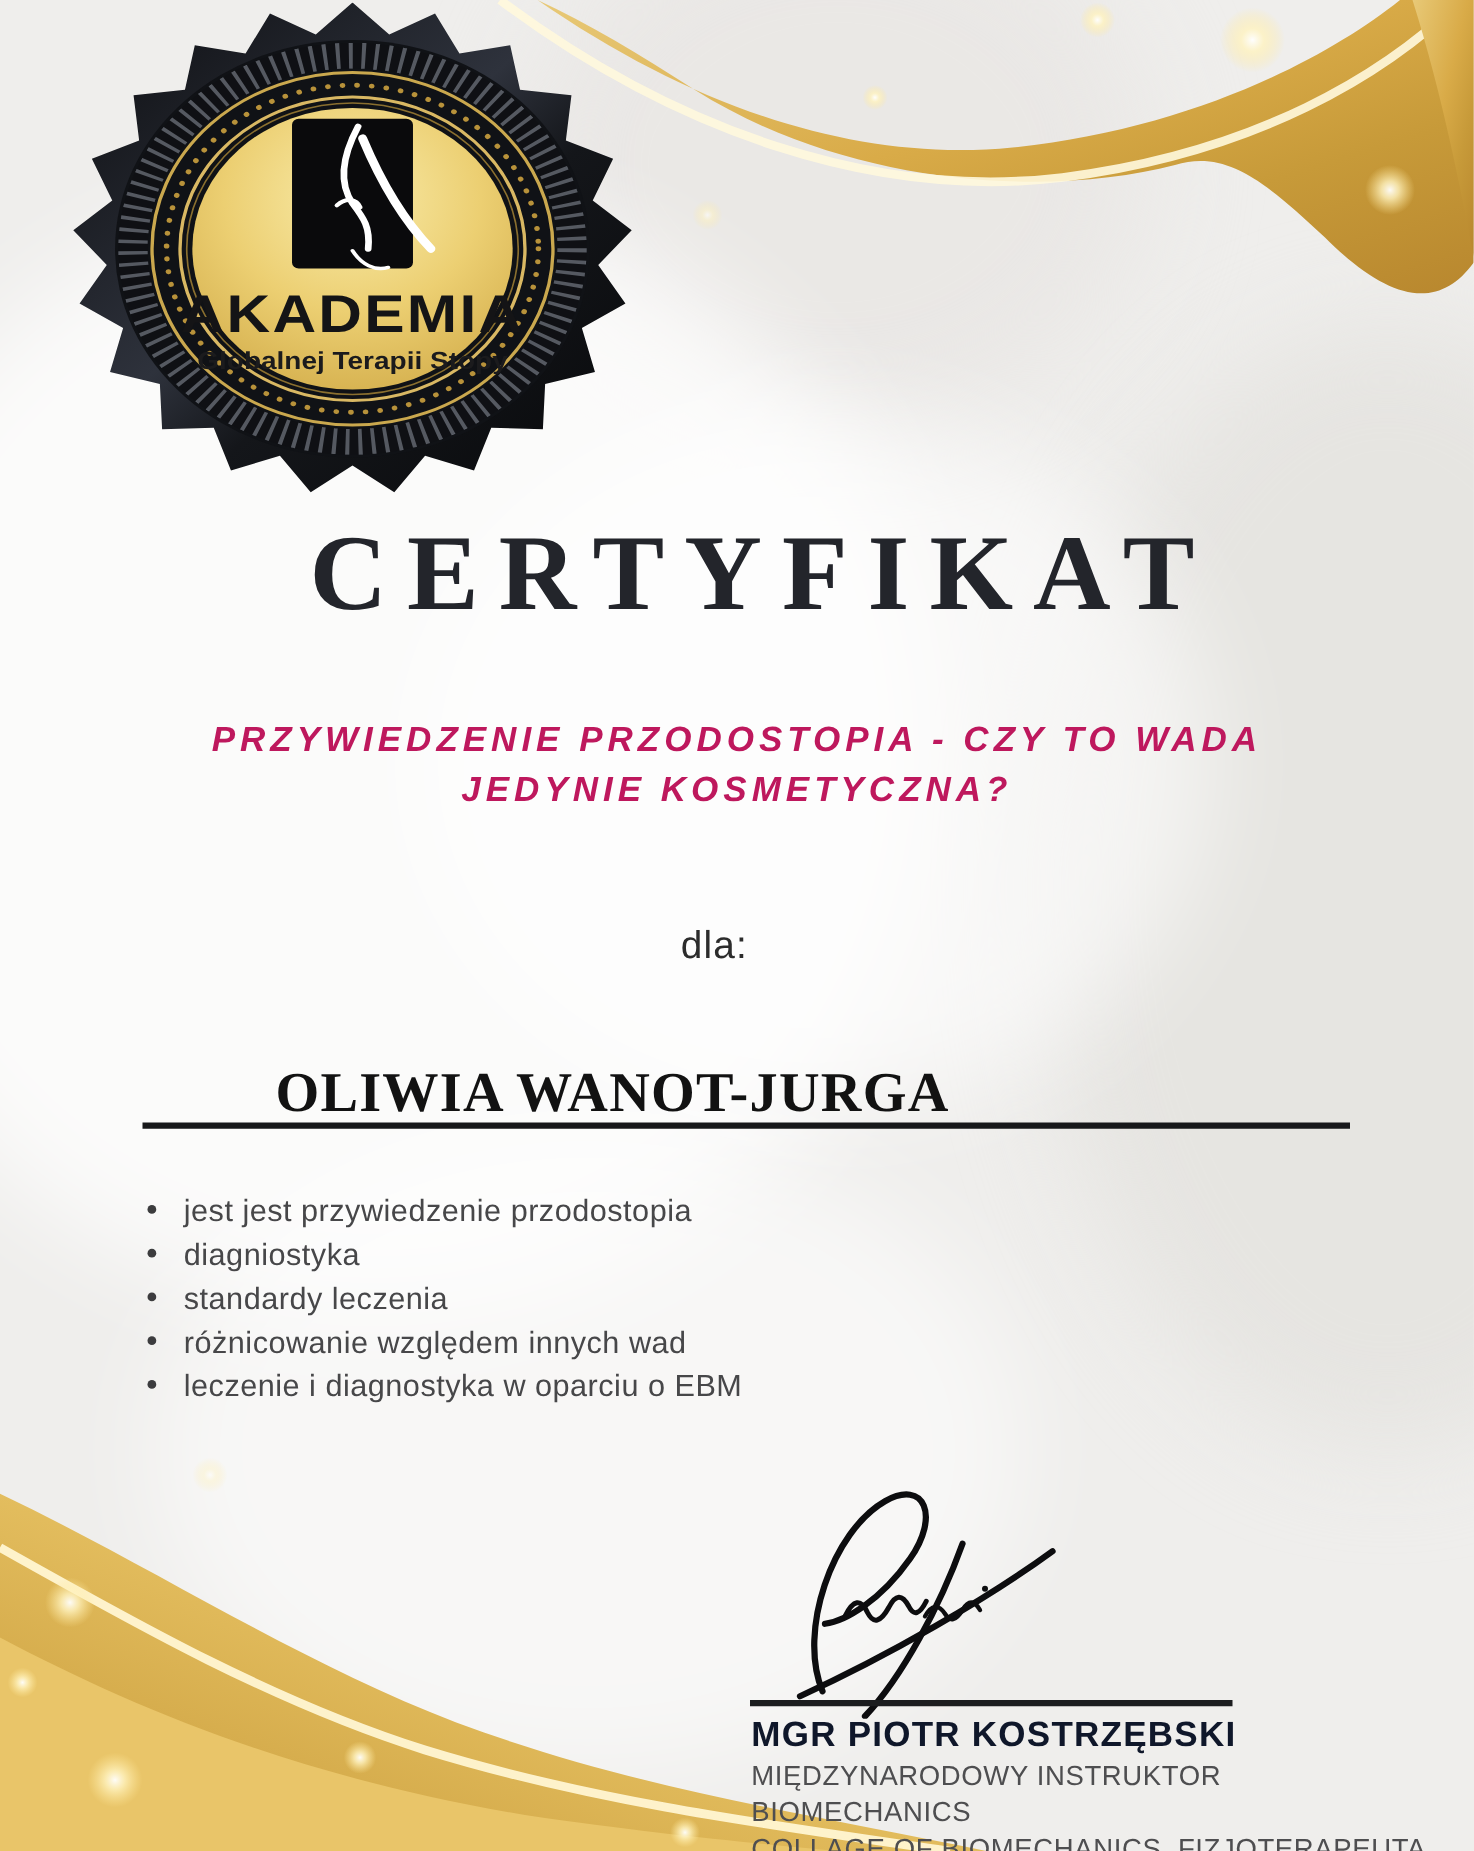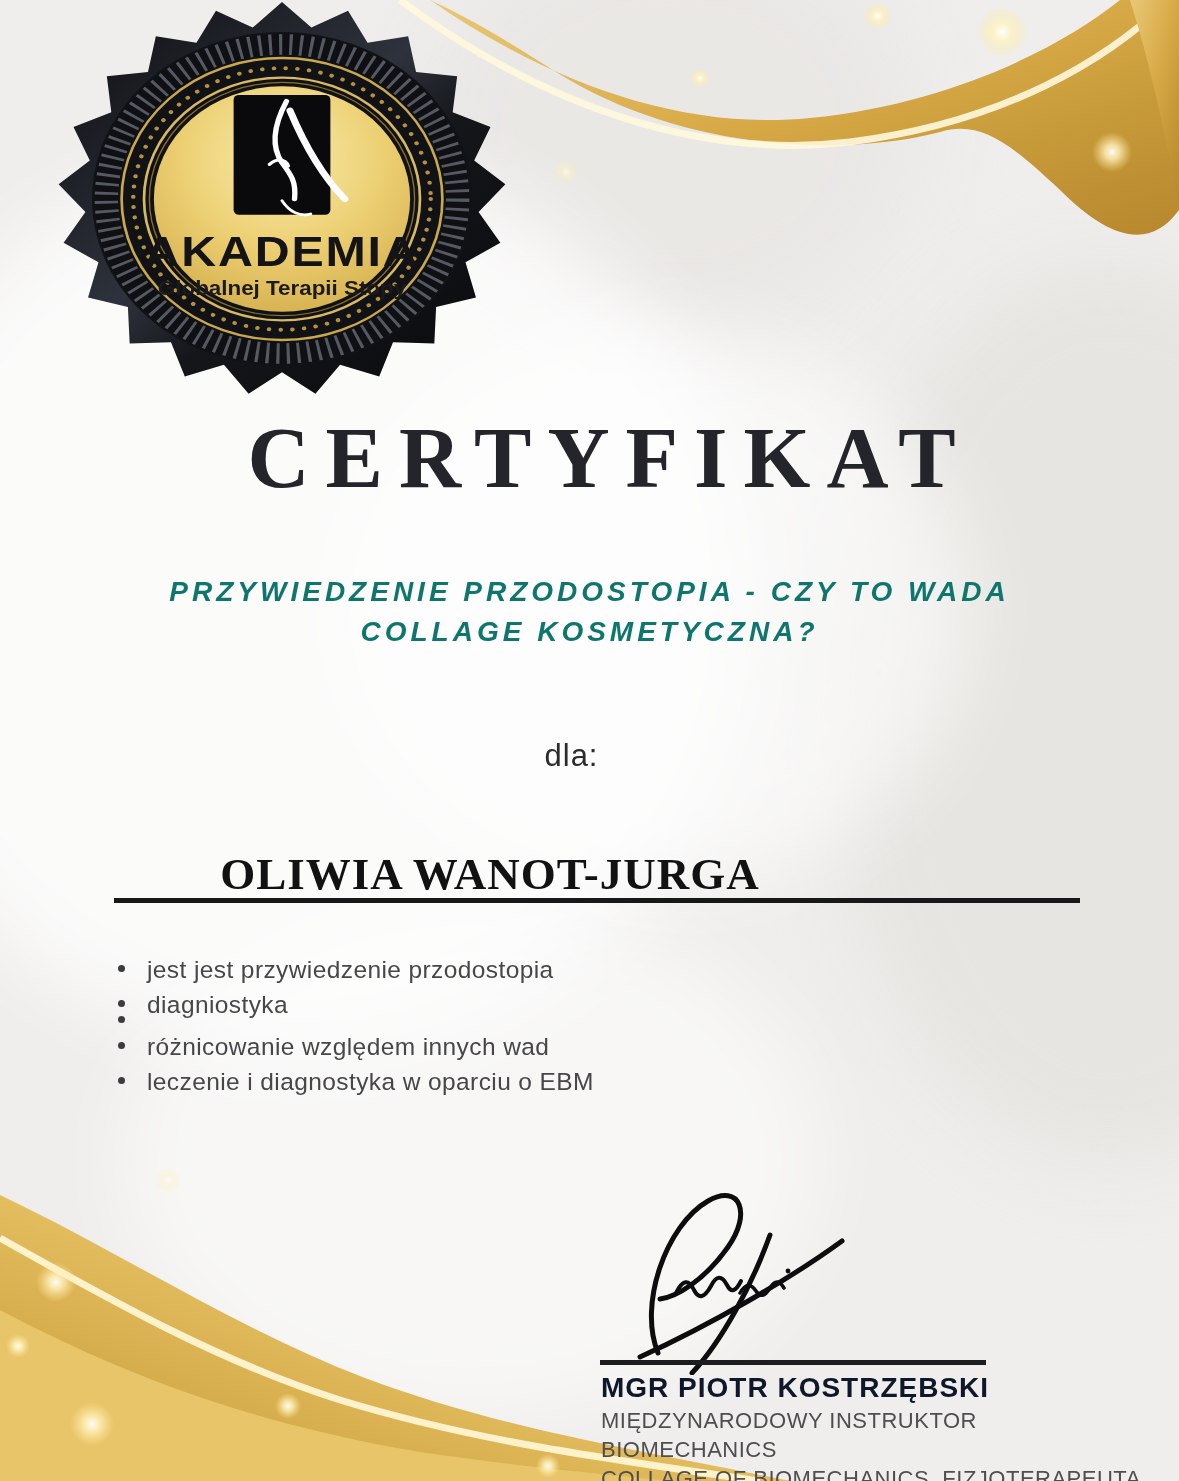--- a/index.html
+++ b/index.html
@@ -24,21 +24,21 @@
 
   
   .title{
     position:absolute;left:0;top:408px;width:1179px;text-align:center;
     font-family:"Liberation Serif", serif;font-weight:bold;
     font-size:86px;letter-spacing:16px;color:#23252b;margin-left:20px;
   }
   .course{
     position:absolute;left:60px;top:572px;width:1059px;text-align:center;
     font-weight:bold;font-style:italic;font-size:28px;letter-spacing:4px;
-    color:#0f766e;line-height:40px;
+    color:#be185d;line-height:40px;
   }
   .for-label{
     position:absolute;left:0;top:738px;width:1143px;text-align:center;
     font-size:31px;font-weight:300;color:#2c2c2c;letter-spacing:1px;
   }
   .recipient{
     position:absolute;left:0;top:848px;width:980px;text-align:center;
     font-family:"Liberation Serif", serif;font-weight:bold;
     font-size:45px;letter-spacing:1px;color:#121212;
   }
@@ -154,39 +154,40 @@
     </g>
     <text x="250" y="335" text-anchor="middle" font-family="Liberation Sans, sans-serif" font-weight="bold" font-size="54" fill="#141416" letter-spacing="2">AKADEMIA</text>
     <text x="250" y="372" text-anchor="middle" font-family="Liberation Sans, sans-serif" font-weight="bold" font-size="25" fill="#1b1b1d">Globalnej Terapii Stopy</text>
   </svg>
 </div>
 
 <div class="title">CERTYFIKAT</div>
 
 <div class="course">
   <span>PRZYWIEDZENIE PRZODOSTOPIA - CZY TO WADA</span><br>
-  <span>COLLAGE KOSMETYCZNA?</span>
+  <span>JEDYNIE KOSMETYCZNA?</span>
 </div>
 
 <div class="for-label">dla:</div>
 
 <div class="recipient">OLIWIA WANOT-JURGA</div>
 <div class="recipient-line"></div>
 
 <ul class="topics">
   <li>
       <span class="dot"></span>
       <span>jest jest przywiedzenie przodostopia</span>
     </li>
   <li>
       <span class="dot"></span>
       <span>diagniostyka</span>
     </li>
   <li>
       <span class="dot"></span>
+      <span>standardy leczenia</span>
     </li>
   <li>
       <span class="dot"></span>
       <span>różnicowanie względem innych wad</span>
     </li>
   <li>
       <span class="dot"></span>
       <span>leczenie i diagnostyka w oparciu o EBM</span>
     </li>
 </ul>

